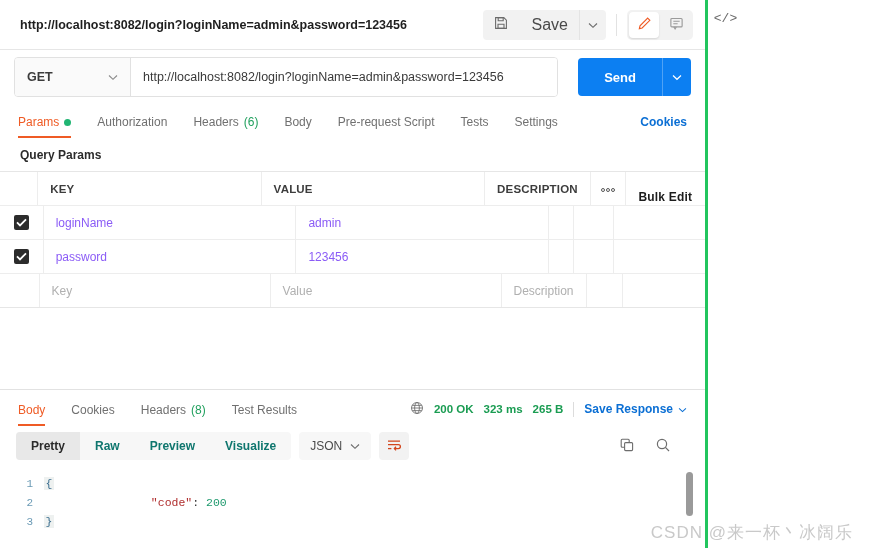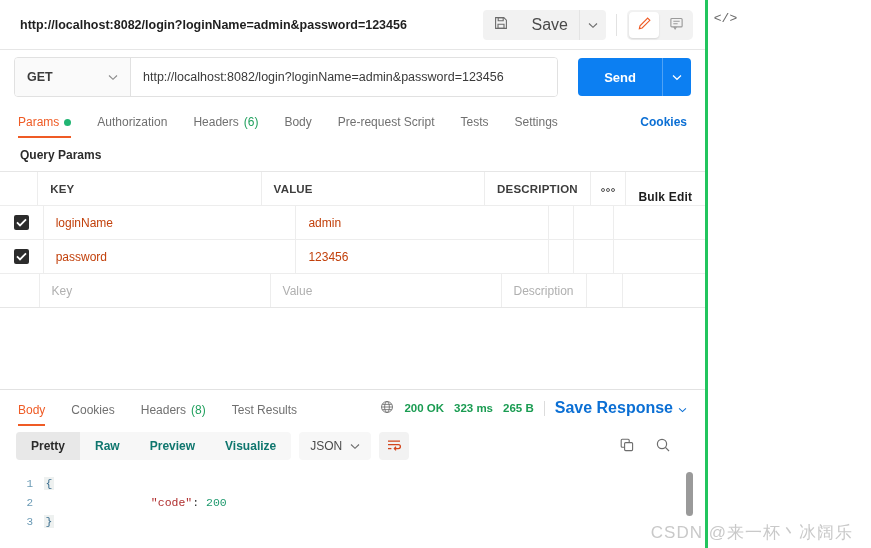--- a/index.html
+++ b/index.html
@@ -295,21 +295,21 @@
     height: 15px;
     border-radius: 2px;
     background: #2c2c2c;
     display: flex;
     align-items: center;
     justify-content: center;
     cursor: pointer;
   }
   .cbox svg { display: block; }
   .ph { color: #b0b0b0; }
-  .kv-text { color: #c2410c; text-align: center; }
+  .kv-text { color: #8b5cf6; text-align: center; }
   .spacer-area { flex: 1; background: #fff; }
 
   
   .resp {
     border-top: 1px solid #e2e2e2;
     display: flex;
     flex-direction: column;
     flex: none;
   }
   .resp-tabs {
@@ -321,21 +321,21 @@
   }
   .resp-meta {
     margin-left: auto;
     display: flex;
     align-items: center;
     gap: 10px;
     padding-bottom: 9px;
     font-size: 11.5px;
   }
   .meta-num { color: #1a9c52; font-weight: bold; }
-  .save-resp { color: #0b6fd4; font-weight: bold; font-size: 16px; cursor: pointer; display: flex; align-items: center; gap: 5px;}
+  .save-resp { color: #0b6fd4; font-weight: bold; font-size: 12px; cursor: pointer; display: flex; align-items: center; gap: 5px;}
   .meta-div { width: 1px; height: 15px; background: #dcdcdc; }
   .resp-toolbar {
     height: 40px;
     display: flex;
     align-items: center;
     padding: 0 16px;
     box-sizing: border-box;
     gap: 8px;
   }
   .seg {

